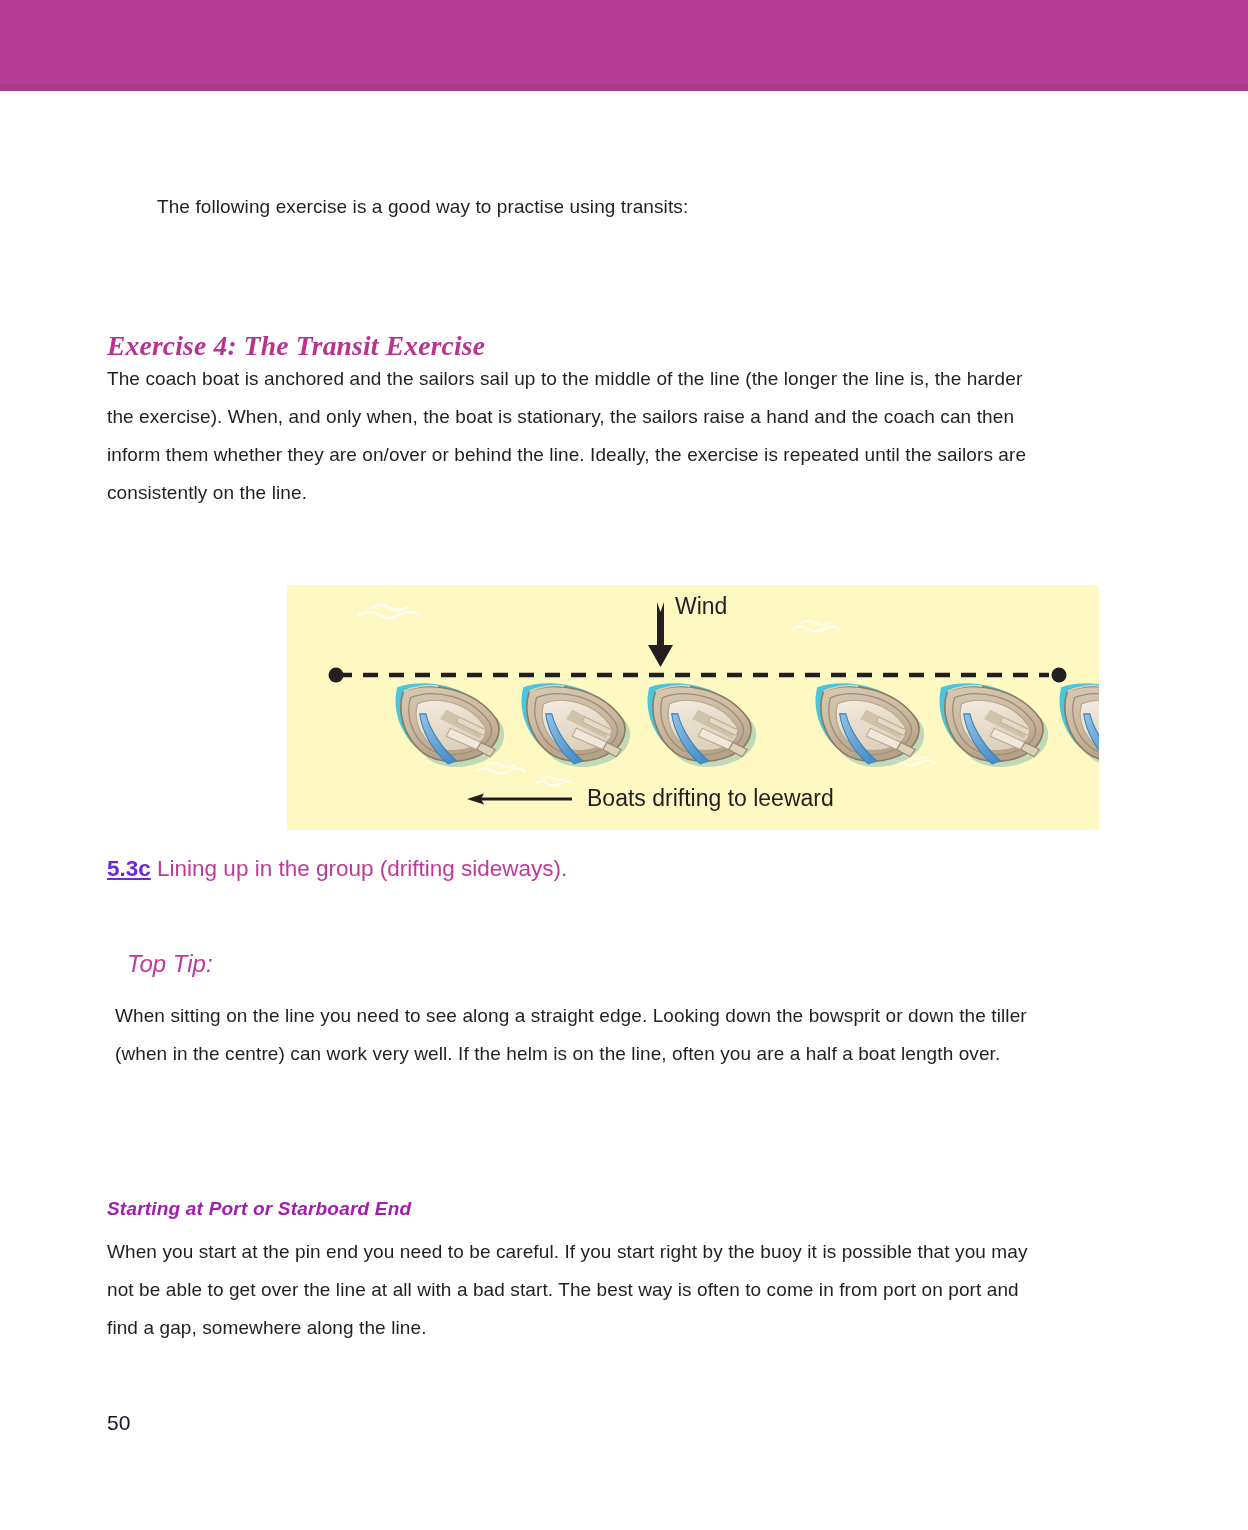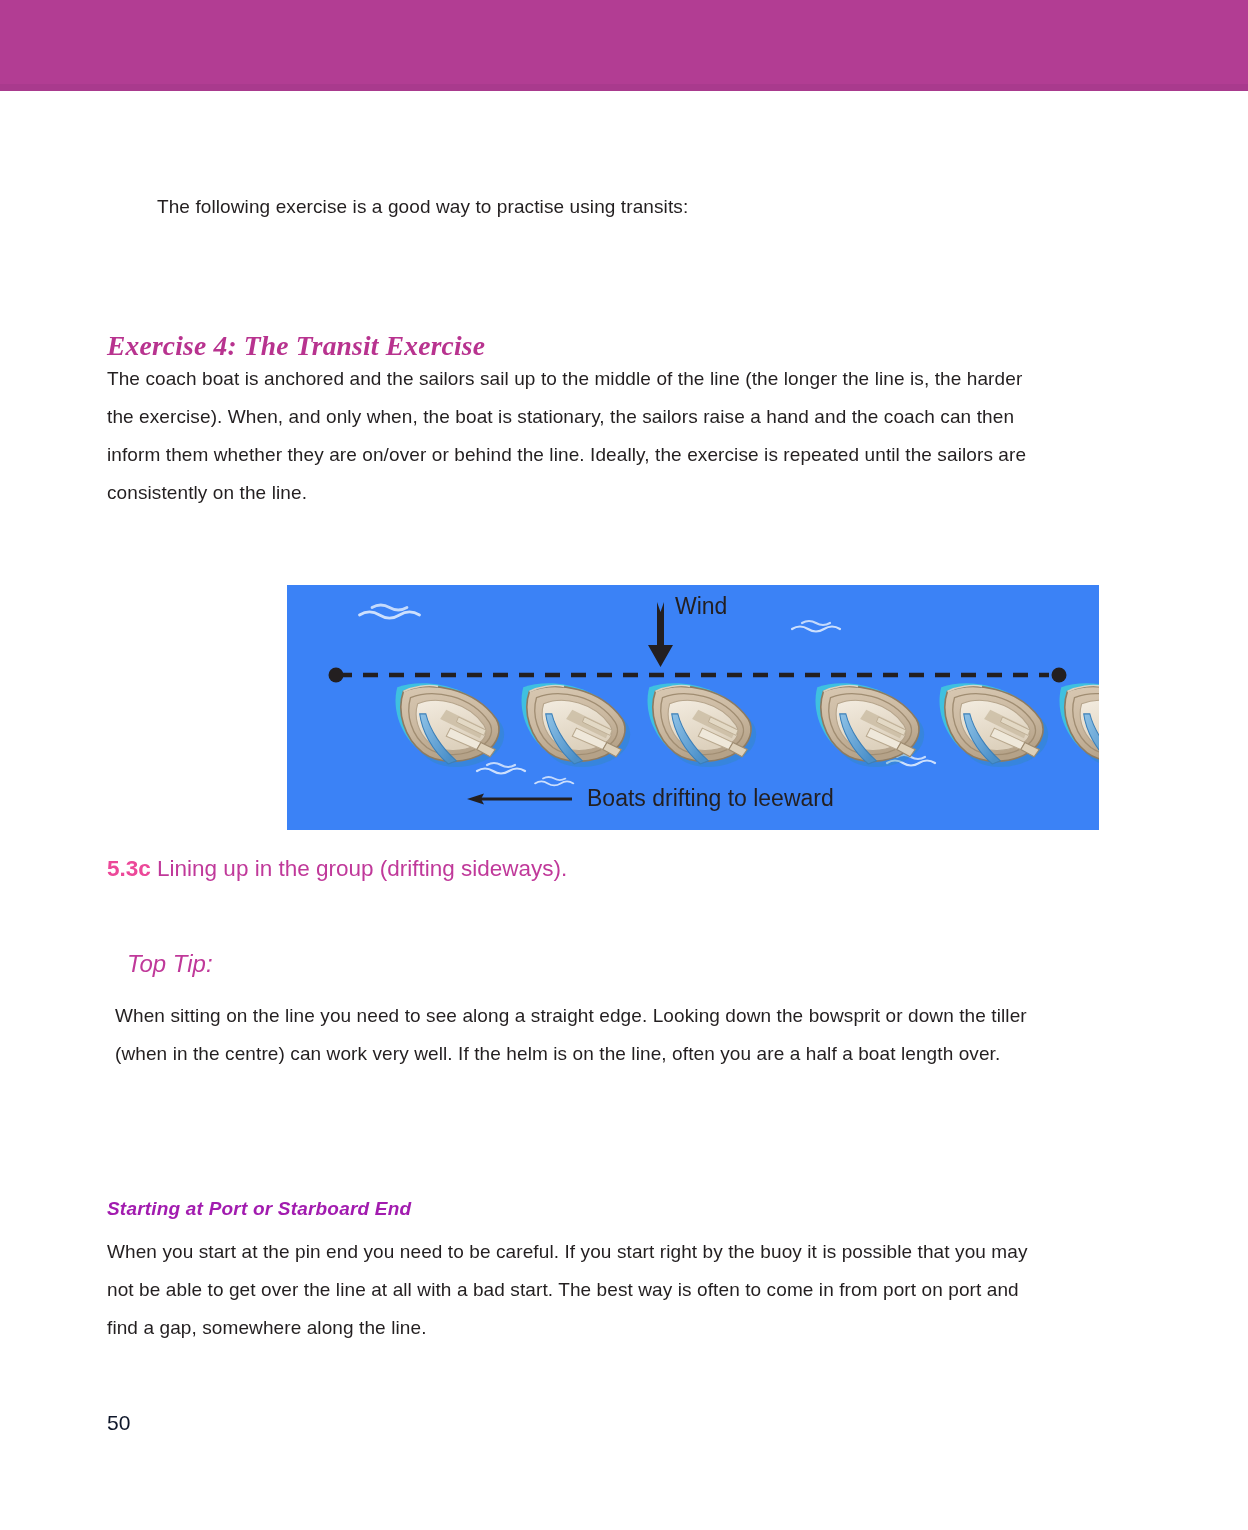--- a/index.html
+++ b/index.html
@@ -77,21 +77,21 @@
     width: 940px;
   }
 
   
   .figure {
     position: absolute;
     left: 180px;
     top: 585px;
     width: 812px;
     height: 245px;
-    background: #3b82f6;
+    background: #fef9c3;
     overflow: hidden;
   }
 
   .fig-svg {
     position: absolute;
     left: 0;
     top: 0;
     width: 812px;
     height: 245px;
   }
@@ -119,21 +119,22 @@
     position: absolute;
     left: 0;
     top: 854px;
     font-size: 22.5px;
     color: #c0399a;
     line-height: 1.3;
     white-space: nowrap;
   }
   .caption .num {
     font-weight: bold;
-    color: #ec4899;
+    color: #6d28d9;
+    text-decoration: underline;
   }
 
   .top-tip {
     position: absolute;
     left: 0;
     top: 948px;
     font-size: 24px;
     font-style: italic;
     color: #c0399a;
     line-height: 1.3;

